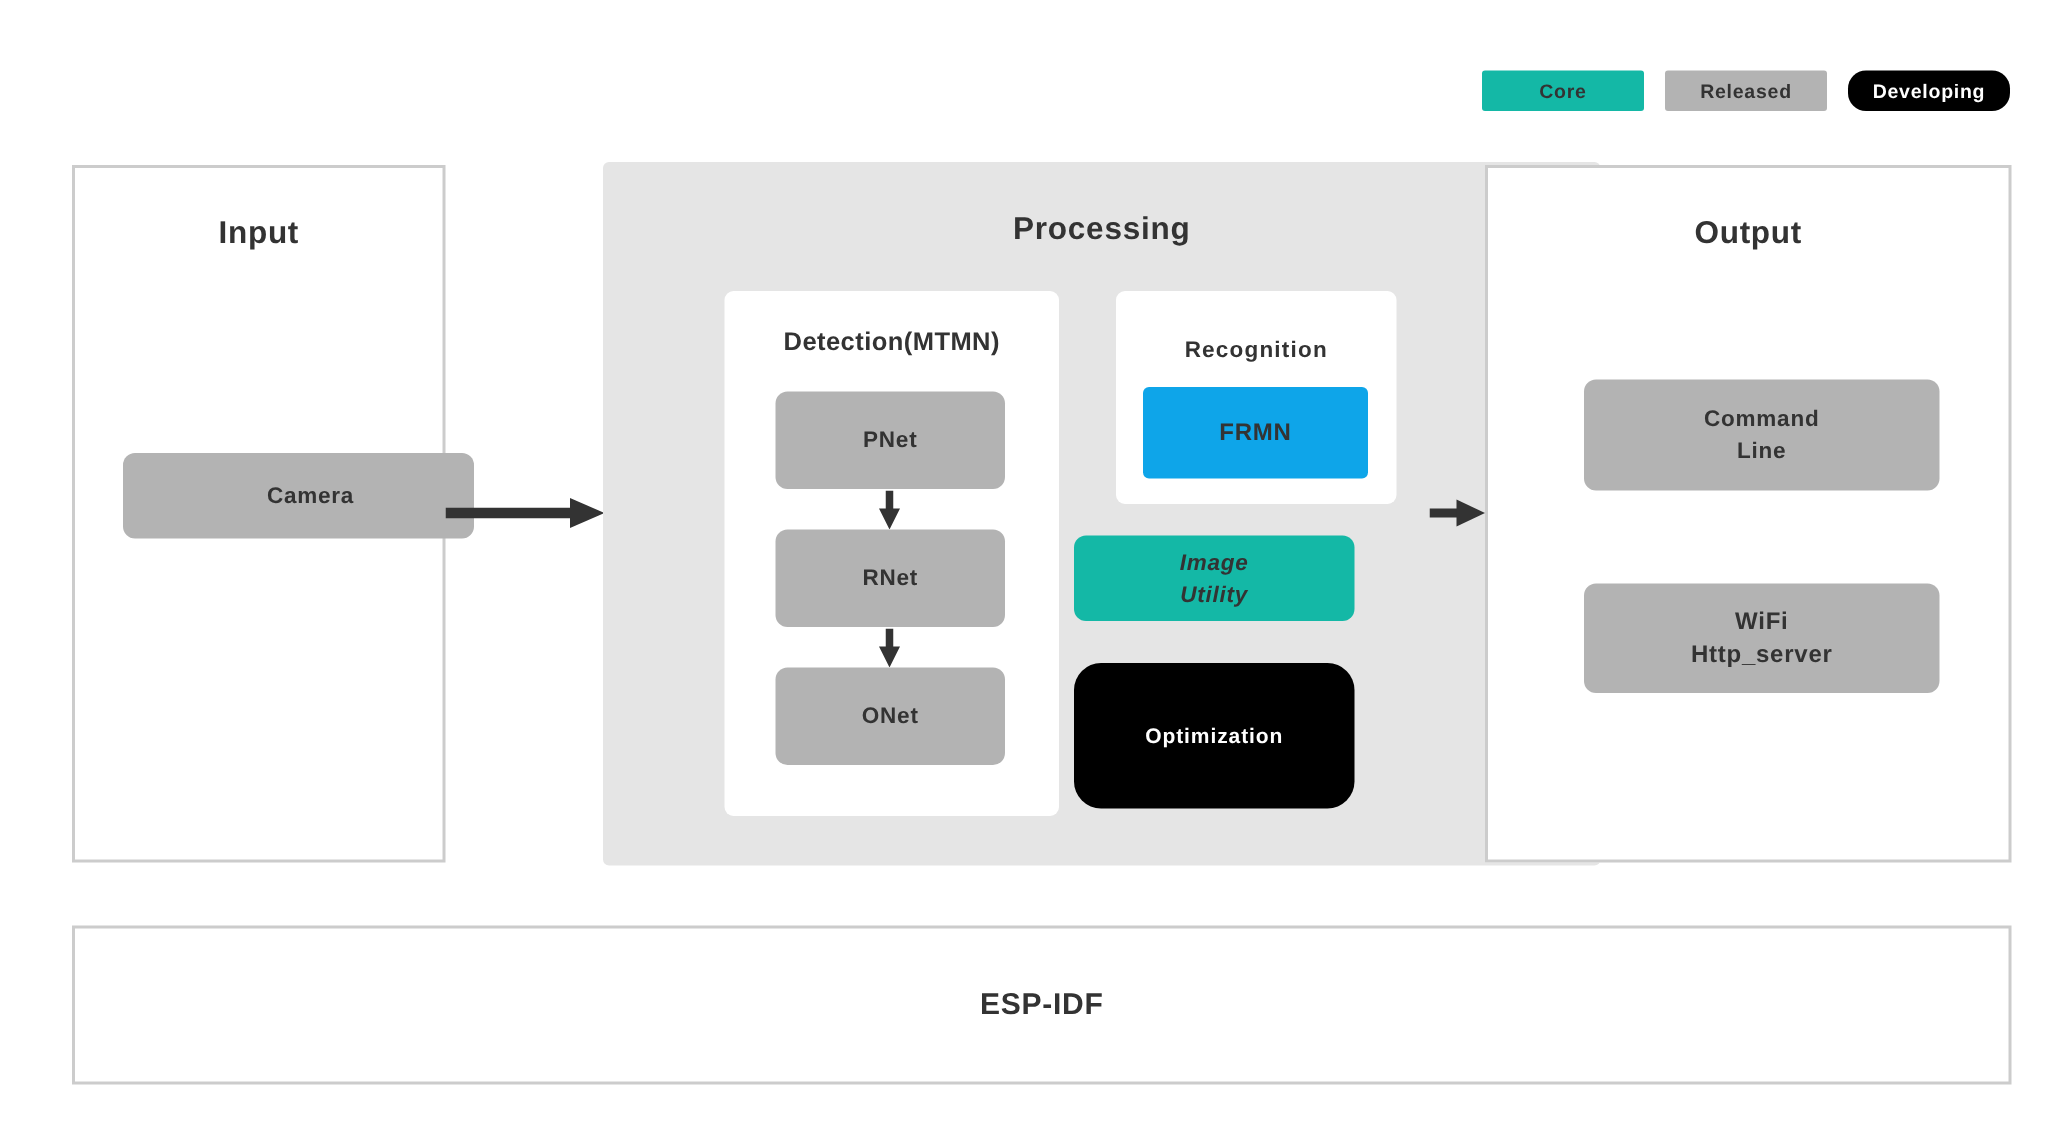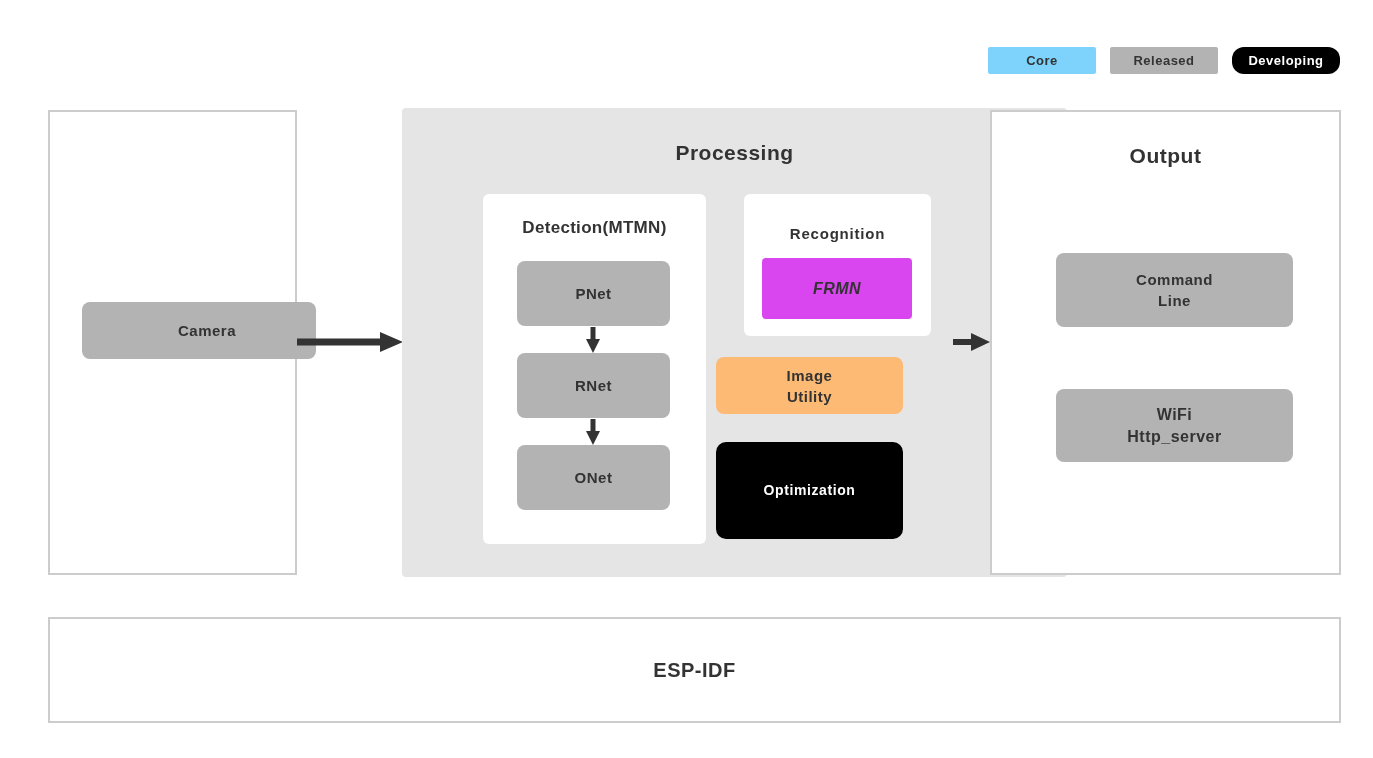--- a/index.html
+++ b/index.html
@@ -75,26 +75,27 @@
   .arrow{position:absolute;}
   #arrow-input-processing{left:297px;top:328px;}
   #arrow-processing-output{left:953px;top:330px;}
   .varrow-1{left:100px;top:133px;}
   .varrow-2{left:100px;top:225px;}
 </style>
 </head>
 <body>
 
 <div class="legend">
-  <div class="chip" style="background: #7dd3fc; color: rgb(51, 51, 51);">Core</div>
+  <div class="chip" style="background: #14b8a6; color: rgb(51, 51, 51);">Core</div>
   <div class="chip" style="background: rgb(179, 179, 179); color: rgb(51, 51, 51); text-align: center;">Released</div>
   <div class="chip chip--rounded" style="background: rgb(0, 0, 0); color: rgb(255, 255, 255);">Developing</div>
 </div>
 
 <div class="panel" id="input-panel">
+  <div class="panel-title">Input</div>
   <div class="node" id="camera-node" style="background: rgb(179, 179, 179); color: rgb(51, 51, 51);">
     <span>Camera</span>
   </div>
 </div>
 
 <svg class="arrow" id="arrow-input-processing" width="106" height="28" viewBox="0 0 106 28">
   <line x1="0" y1="14" x2="85" y2="14" stroke="#333333" stroke-width="7"></line>
   <polygon points="83,4 83,24 106,14" fill="#333333"></polygon>
 </svg>
 
@@ -117,31 +118,31 @@
       <line x1="10" y1="0" x2="10" y2="14" stroke="#333333" stroke-width="5"></line>
       <polygon points="3,12 17,12 10,26" fill="#333333"></polygon>
     </svg>
     <div class="node dnode-3" style="background: rgb(179, 179, 179); color: rgb(51, 51, 51);">
       <span>ONet</span>
     </div>
   </div>
 
   <div class="card" id="recognition-card">
     <div class="card-title">Recognition</div>
-    <div class="node" id="frmn-node" style="background: #d946ef; color: rgb(51, 51, 51); font-style: italic;">
+    <div class="node" id="frmn-node" style="background: #0ea5e9; color: rgb(51, 51, 51);">
       <span>FRMN</span>
     </div>
   </div>
 
-  <div class="node" id="image-utility-node" style="background: #fdba74; color: rgb(51, 51, 51);">
+  <div class="node" id="image-utility-node" style="background: #14b8a6; color: rgb(51, 51, 51); font-style: italic;">
     <span>Image</span>
     <span>Utility</span>
   </div>
 
-  <div class="node" id="optimization-node" style="background: rgb(0, 0, 0); color: rgb(255, 255, 255);">
+  <div class="node" id="optimization-node" style="background: rgb(0, 0, 0); color: rgb(255, 255, 255); border-radius: 18px;">
     <span>Optimization</span>
   </div>
 </div>
 
 <svg class="arrow" id="arrow-processing-output" width="37" height="24" viewBox="0 0 37 24">
   <line x1="0" y1="12" x2="20" y2="12" stroke="#333333" stroke-width="6"></line>
   <polygon points="18,3 18,21 37,12" fill="#333333"></polygon>
 </svg>
 
 <div class="panel" id="output-panel">

